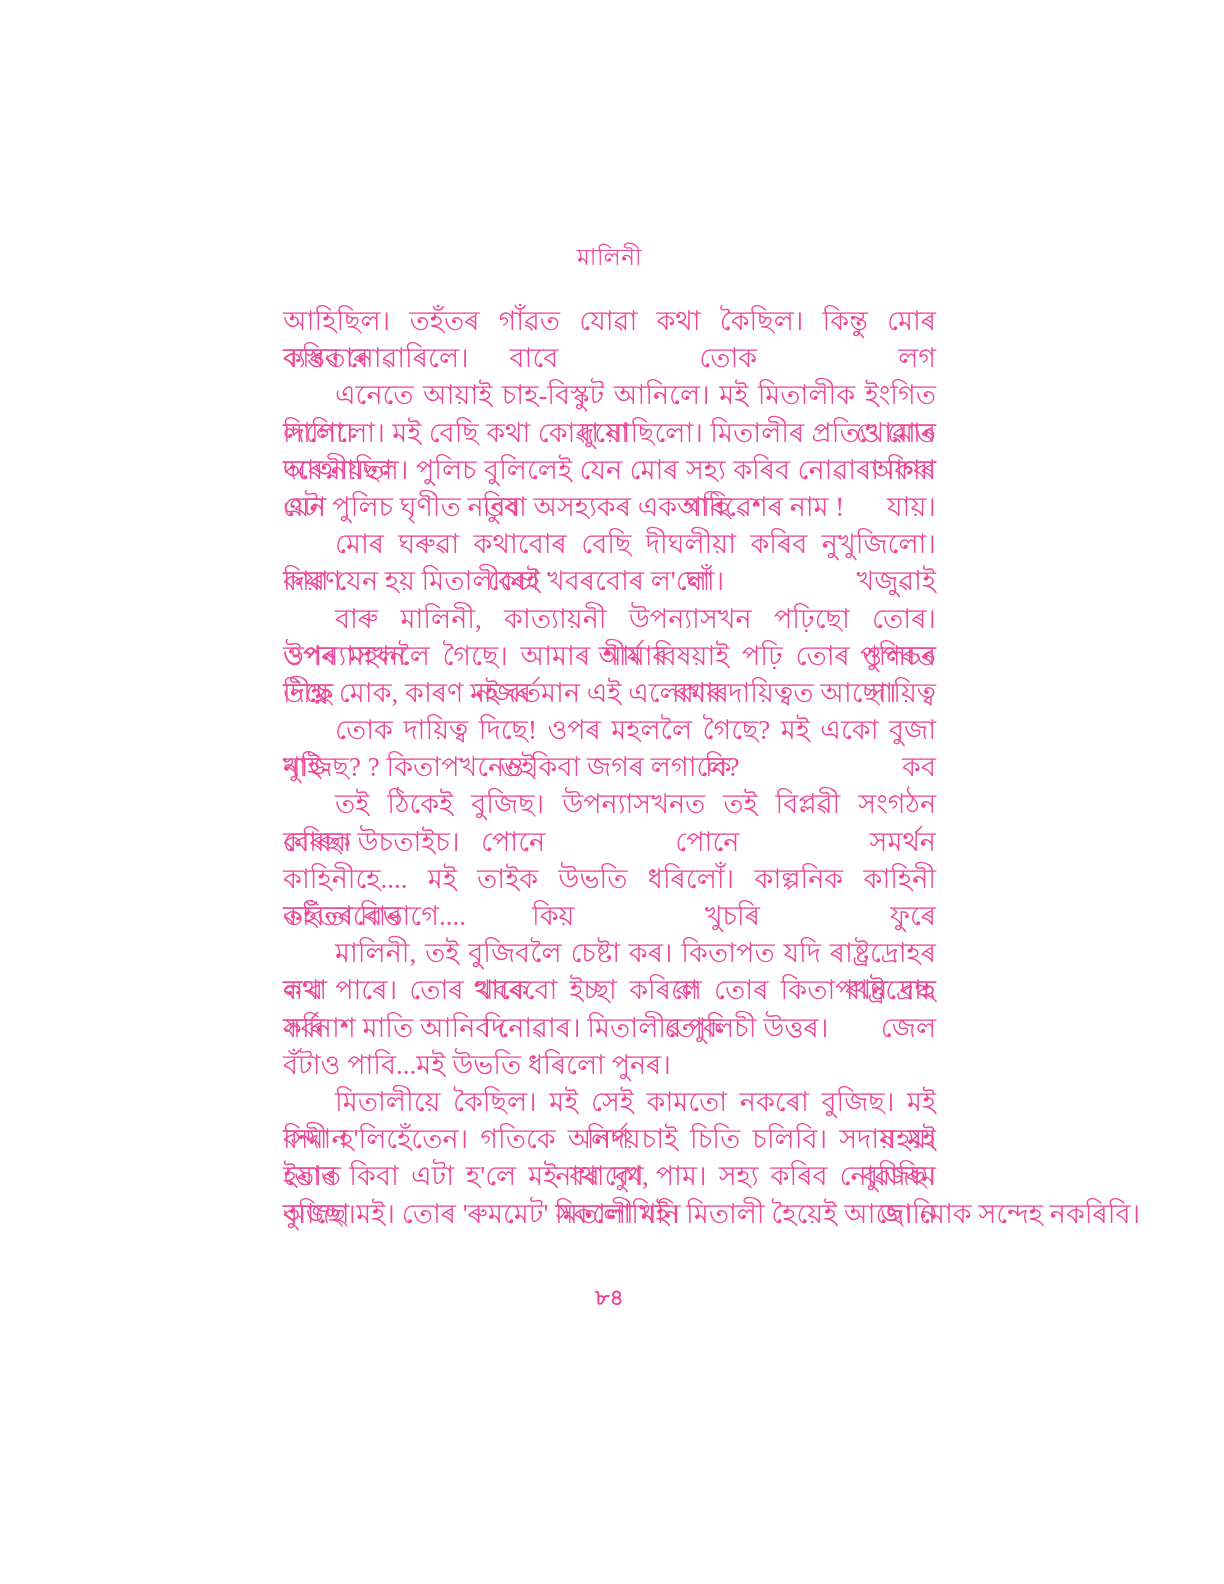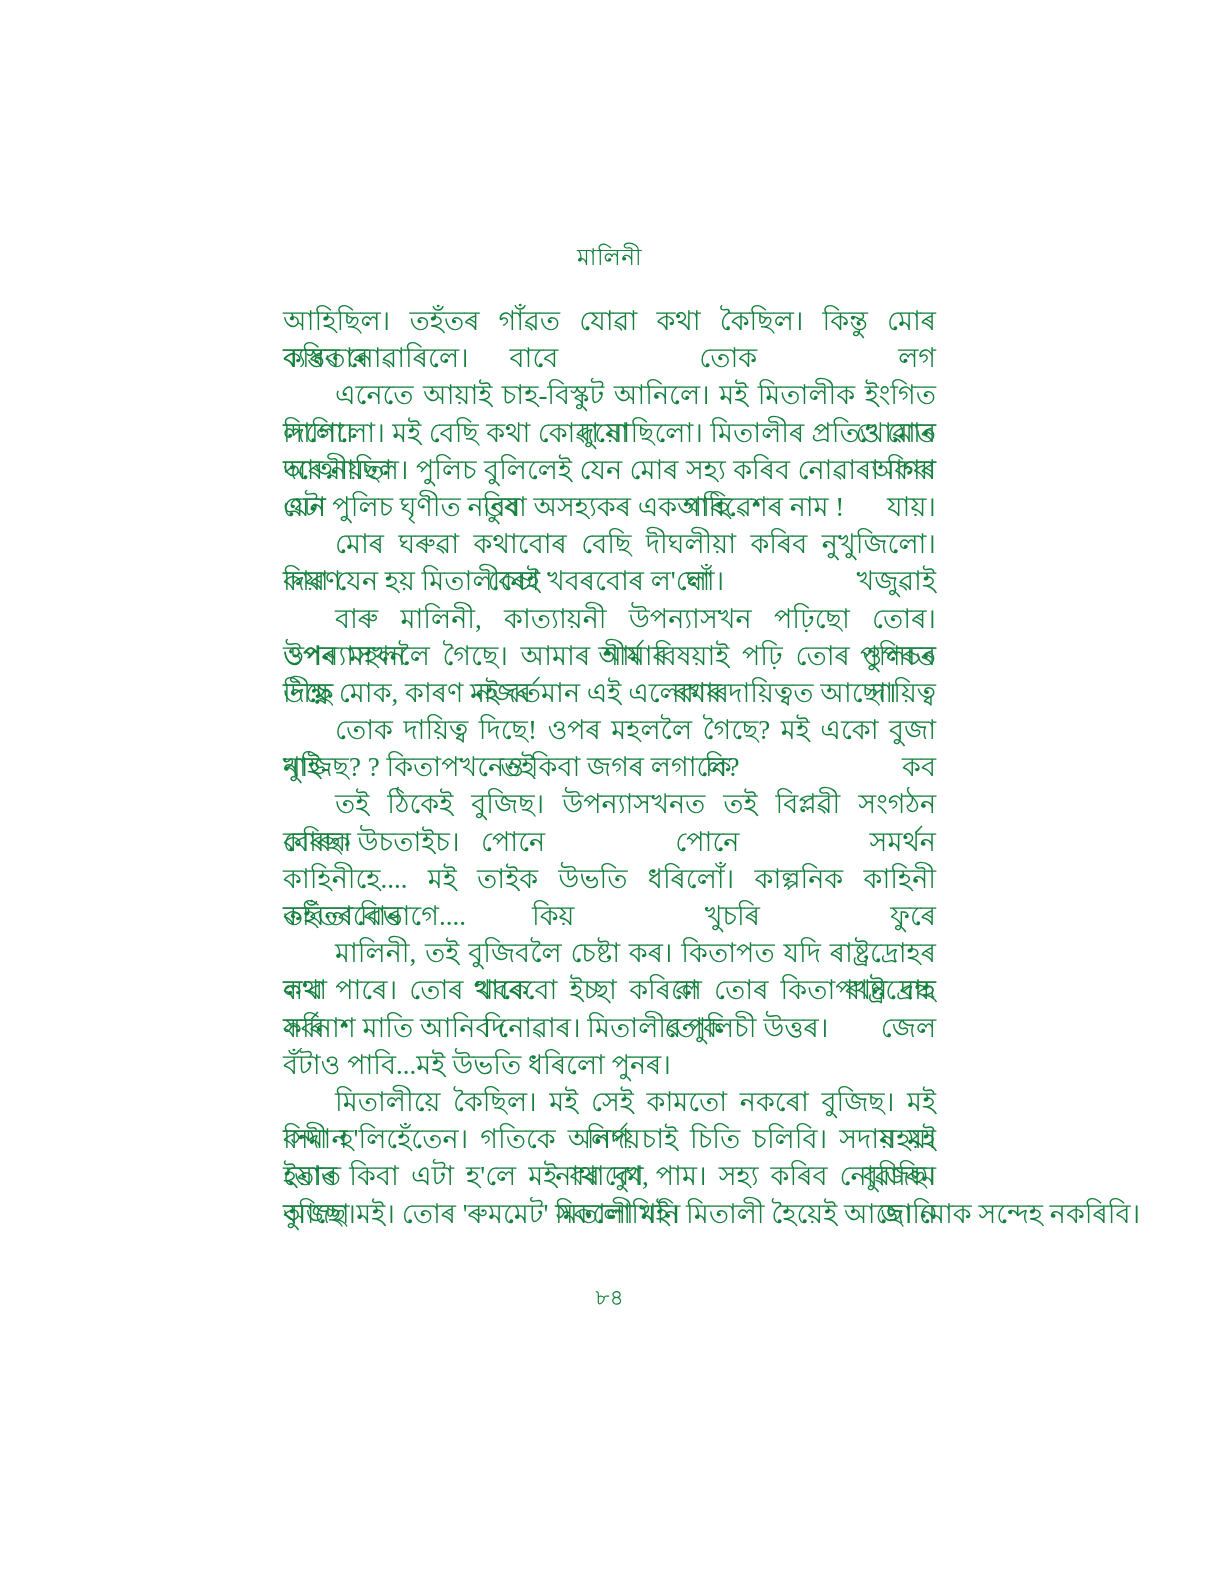--- a/index.html
+++ b/index.html
@@ -6,21 +6,21 @@
     margin: 0;
     padding: 0;
     background: #ffffff;
   }
   .page {
     position: relative;
     width: 1224px;
     height: 1584px;
     background: #ffffff;
     font-family: "Liberation Serif", "DejaVu Serif", serif;
-    color: #15803d;
+    color: #ec4899;
     overflow: hidden;
   }
   .title {
     position: absolute;
     top: 243px;
     left: 283px;
     width: 653px;
     text-align: center;
     font-size: 23px;
     line-height: 30px;
@@ -57,20 +57,21 @@
     text-indent: 52px;
   }
   .page-number {
     position: absolute;
     top: 1283px;
     left: 283px;
     width: 653px;
     text-align: center;
     font-size: 22px;
     line-height: 30px;
+    font-weight: bold;
   }
 </style>
 </head>
 <body>
 
 <div class="page">
 
   <div class="title">মালিনী</div>
 
   <div class="body-text">

